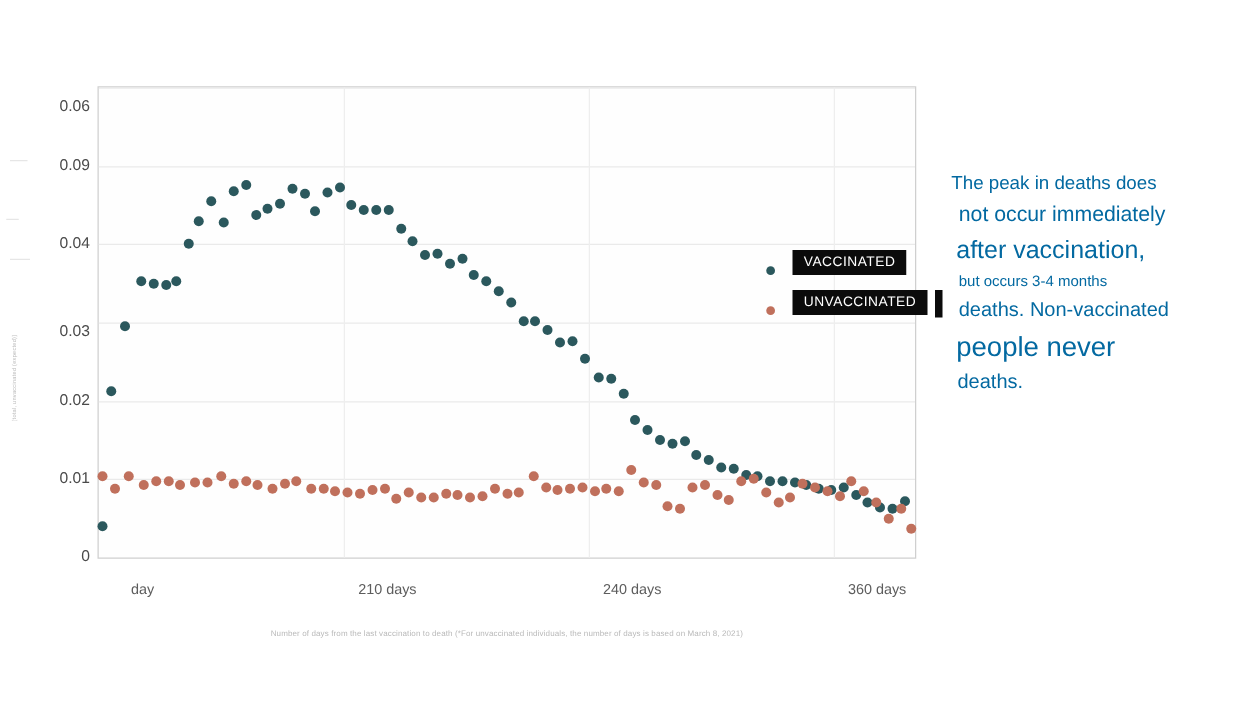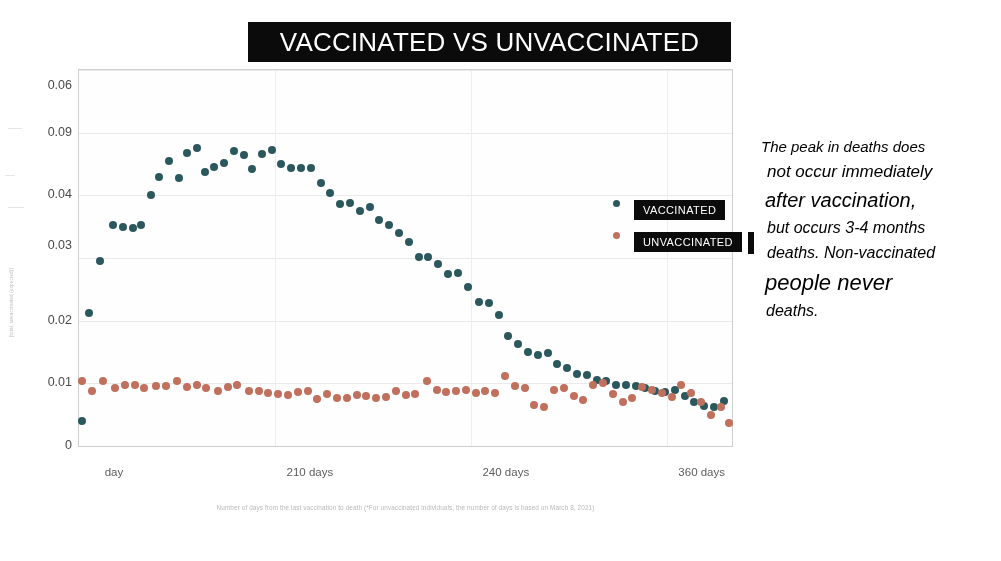--- a/index.html
+++ b/index.html
@@ -153,21 +153,21 @@
 
   
   #legend {
     position: absolute;
     left: 613px;
     top: 200px;
     z-index: 30;
   }
   .legend-row {
     display: flex;
-    align-items: flex-start;
+    align-items: flex-end;
     margin-bottom: 12px;
   }
   .legend-dot {
     width: 7px;
     height: 7px;
     border-radius: 50%;
     margin-right: 14px;
     flex: none;
   }
   .legend-chip {
@@ -183,29 +183,28 @@
   
   #annotation {
     position: absolute;
     left: 761px;
     top: 138px;
     width: 238px;
     z-index: 20;
   }
   #annotation p {
     margin: 0 0 7px 0;
-    color: #000000;
+    color: #0369a1;
     line-height: 1.15;
     font-family: "Liberation Sans", sans-serif;
-    font-style: italic;
   }
   .ann-1 { font-size: 15px; }
   .ann-2 { font-size: 17px; margin-left: 6px !important; }
   .ann-3 { font-size: 20px; margin-left: 4px !important; }
-  .ann-4 { font-size: 16px; margin-left: 6px !important; }
+  .ann-4 { font-size: 12px; margin-left: 6px !important; }
   .ann-5 { font-size: 16px; margin-left: 6px !important; }
   .ann-6 { font-size: 22px; margin-left: 4px !important; }
   .ann-7 { font-size: 16px; margin-left: 5px !important; }
   .ann-8 { font-size: 16px; margin-left: 5px !important; }
 
   #annotation-bar {
     position: absolute;
     left: 748px;
     top: 232px;
     width: 6px;
@@ -219,33 +218,30 @@
     position: absolute;
     background: #e6e6e6;
     z-index: 3;
   }
 </style>
 </head>
 <body>
 
 <div id="slide">
 
-  <div id="title-banner">
-    <span class="title-text">VACCINATED VS UNVACCINATED</span>
-  </div>
 
   <div class="faint-mark" style="left:8px; top:128px; width:14px; height:1px;"></div>
   <div class="faint-mark" style="left:5px; top:175px; width:10px; height:1px;"></div>
   <div class="faint-mark" style="left:8px; top:207px; width:16px; height:1px;"></div>
 
   <div id="y-ticks">
       <div class="ytick" style="top: 16px;">0.06</div>
       <div class="ytick" style="top: 62.6667px;">0.09</div>
       <div class="ytick" style="top: 125.333px;">0.04</div>
-      <div class="ytick" style="top: 176px;">0.03</div>
+      <div class="ytick" style="top: 196px;">0.03</div>
       <div class="ytick" style="top: 250.667px;">0.02</div>
       <div class="ytick" style="top: 313.333px;">0.01</div>
       <div class="ytick" style="top: 376px;">0</div>
     </div>
   <div id="y-axis-label">[total, unvaccinated (expected)]</div>
 
   <div id="chart-area">
       <div class="gridline-h" style="top: 313.333px;"></div>
       <div class="gridline-h" style="top: 250.667px;"></div>
       <div class="gridline-h" style="top: 188px;"></div>

